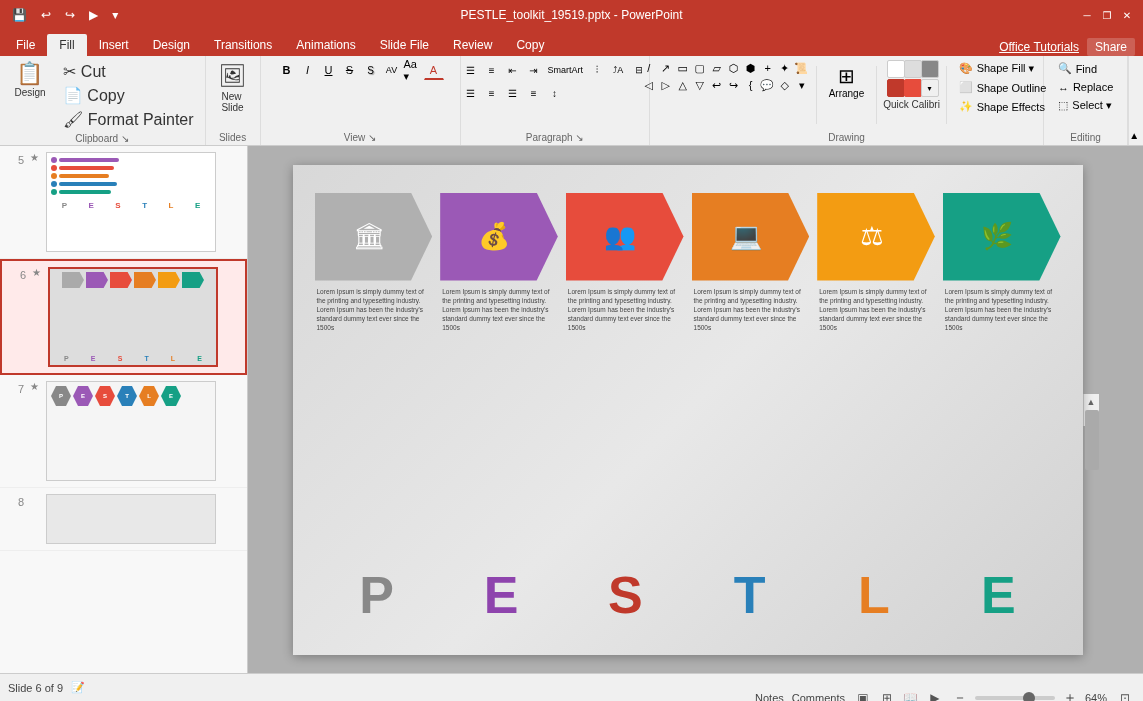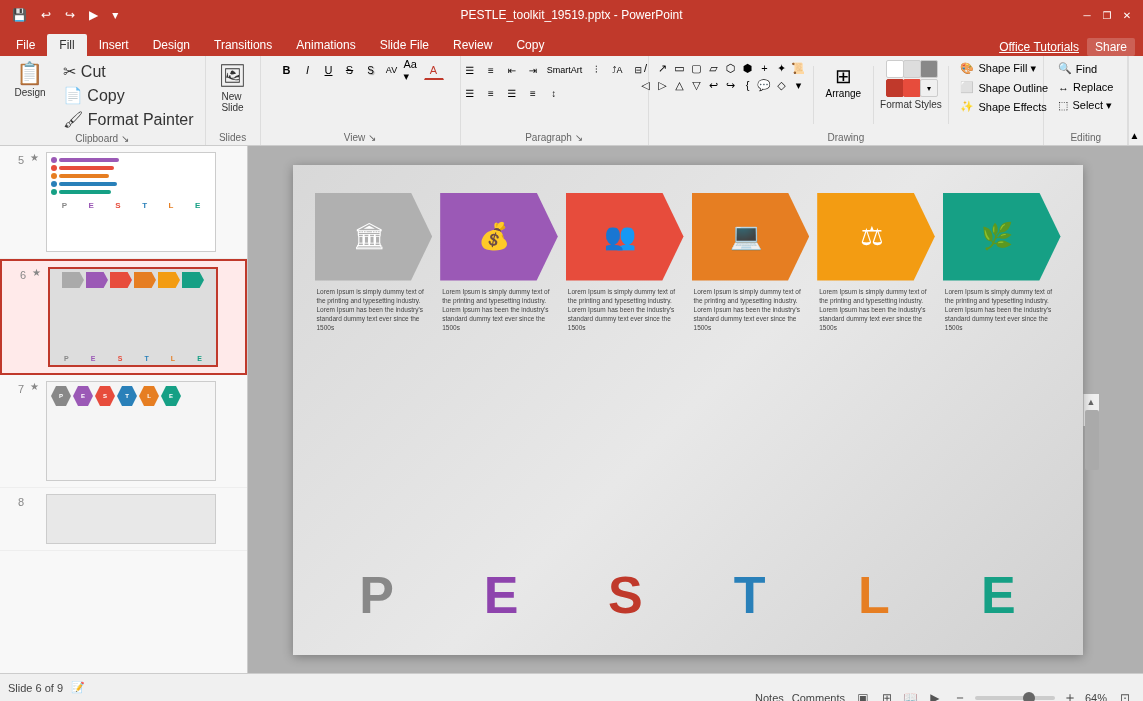--- a/index.html
+++ b/index.html
@@ -357,21 +357,21 @@
 
       <div style="display:flex; flex-direction:column; gap:2px; align-items:center;">
         <div style="display:grid; grid-template-columns:repeat(3,16px); gap:1px;">
           <div class="qs-cell" style="background:#fff; border:1px solid #ccc;"></div>
           <div class="qs-cell" style="background:#ddd; border:1px solid #ccc;"></div>
           <div class="qs-cell" style="background:#888; border:1px solid #ccc;"></div>
           <div class="qs-cell" style="background:#c0392b; border:1px solid #c0392b;"></div>
           <div class="qs-cell" style="background:#e74c3c; border:1px solid #e74c3c;"></div>
           <div class="qs-cell" style="background:#f0f0f0; border:1px solid #ccc; display:flex; align-items:center; justify-content:center; font-size:8px;">▾</div>
         </div>
-        <span style="font-size:10px; color:#333; white-space:nowrap;">Format Styles</span>
+        <span style="font-size:10px; color:#333; white-space:nowrap;">Quick Calibri</span>
       </div>
       <div class="col-divider"></div>
 
       <div class="shape-tools-col">
         <div class="shape-tool-btn">
           <span>🎨</span>
           <span>Shape Fill ▾</span>
         </div>
         <div class="shape-tool-btn">
           <span>⬜</span>

